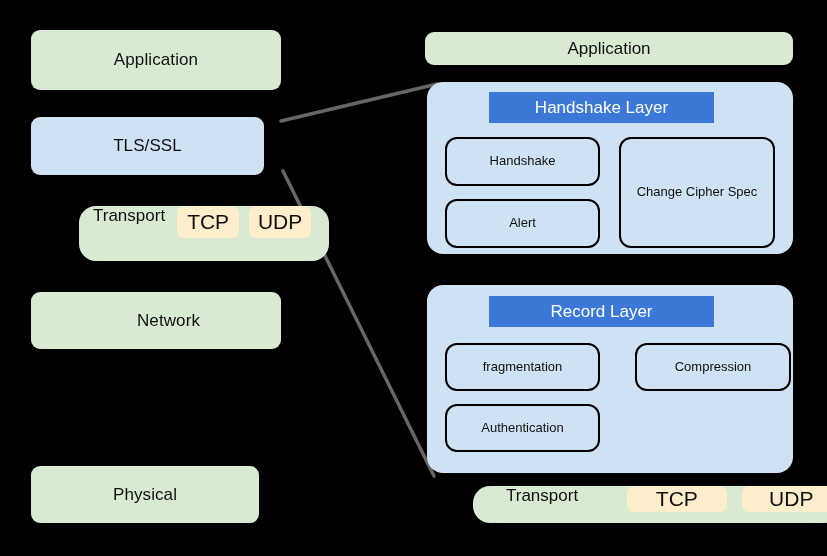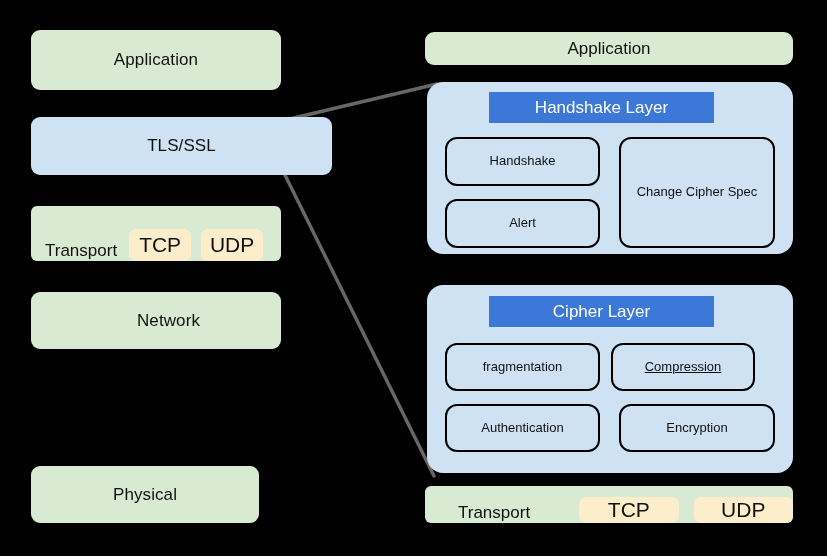--- a/index.html
+++ b/index.html
@@ -27,26 +27,27 @@
     justify-content: center;
     font-size: 17px;
     color: #111111;
     letter-spacing: .1px;
   }
   .stack-green { background: #d9ead3; }
   .stack-blue  { background: #cfe2f3; }
 
   
   .transport-row {
-    border-radius: 6px;
+    border-radius: 17px;
     background: #d9ead3;
     display: flex;
-    align-items: flex-end;
+    align-items: flex-start;
     font-size: 17px;
     color: #111111;
+    margin-left: 48px;
   }
   .transport-label { white-space: nowrap; }
   .pill {
     background: #fdeecb;
     border-radius: 7px;
     display: flex;
     align-items: center;
     justify-content: center;
     font-size: 21px;
     color: #111111;
@@ -109,21 +110,21 @@
 
   <svg id="connectors" viewBox="0 0 827 556" xmlns="http://www.w3.org/2000/svg">
     <line x1="281" y1="121" x2="437" y2="84" stroke="#666666" stroke-width="3.5" stroke-linecap="round"></line>
     <line x1="283" y1="171" x2="434" y2="476" stroke="#666666" stroke-width="3.5" stroke-linecap="round"></line>
   </svg>
 
   <div class="abs stack-box stack-green" style="left:31px; top:30px; width:250px; height:60px;">
     <span>Application</span>
   </div>
 
-  <div class="abs stack-box stack-blue" style="left:31px; top:117px; width:301px; height:58px;">
+  <div class="abs stack-box stack-blue" style="left:31px; top:117px; width:233px; height:58px;">
     <span>TLS/SSL</span>
   </div>
 
   <div class="abs transport-row" style="left:31px; top:206px; width:250px; height:55px; padding-left:14px;">
     <span class="transport-label">Transport</span>
     <span class="pill" style="width:62px; margin-left:12px;">
       <span>TCP</span>
     </span>
     <span class="pill" style="width:62px; margin-left:10px;">
       <span>UDP</span>
@@ -158,38 +159,35 @@
     </div>
 
     <div class="sub-box" style="left:192px; top:55px; width:156px; height:111px; padding:0 14px;">
       <span>Change Cipher Spec</span>
     </div>
   </div>
 
   <div class="abs panel" style="left:427px; top:285px; width:366px; height:188px;">
 
     <div class="panel-header" style="left:62px; top:11px; width:225px; height:31px;">
-      <span>Cipher Layer</span>
+      <span>Record Layer</span>
     </div>
 
     <div class="sub-box" style="left:18px; top:58px; width:155px; height:48px;">
       <span>fragmentation</span>
     </div>
 
-    <div class="sub-box" style="left:184px; top:58px; width:144px; height:48px;text-decoration:underline;">
+    <div class="sub-box" style="left:208px; top:58px; width:156px; height:48px;">
       <span>Compression</span>
     </div>
 
     <div class="sub-box" style="left:18px; top:119px; width:155px; height:48px;">
       <span>Authentication</span>
     </div>
 
-    <div class="sub-box" style="left:192px; top:119px; width:156px; height:48px;">
-      <span>Encryption</span>
-    </div>
   </div>
 
   <div class="abs transport-row" style="left:425px; top:486px; width:368px; height:37px; padding-left:33px;">
     <span class="transport-label">Transport</span>
     <span class="pill" style="width:102px; margin-left:49px; height:26px;">
       <span>TCP</span>
     </span>
     <span class="pill" style="width:102px; margin-left:15px; height:26px;">
       <span>UDP</span>
     </span>

